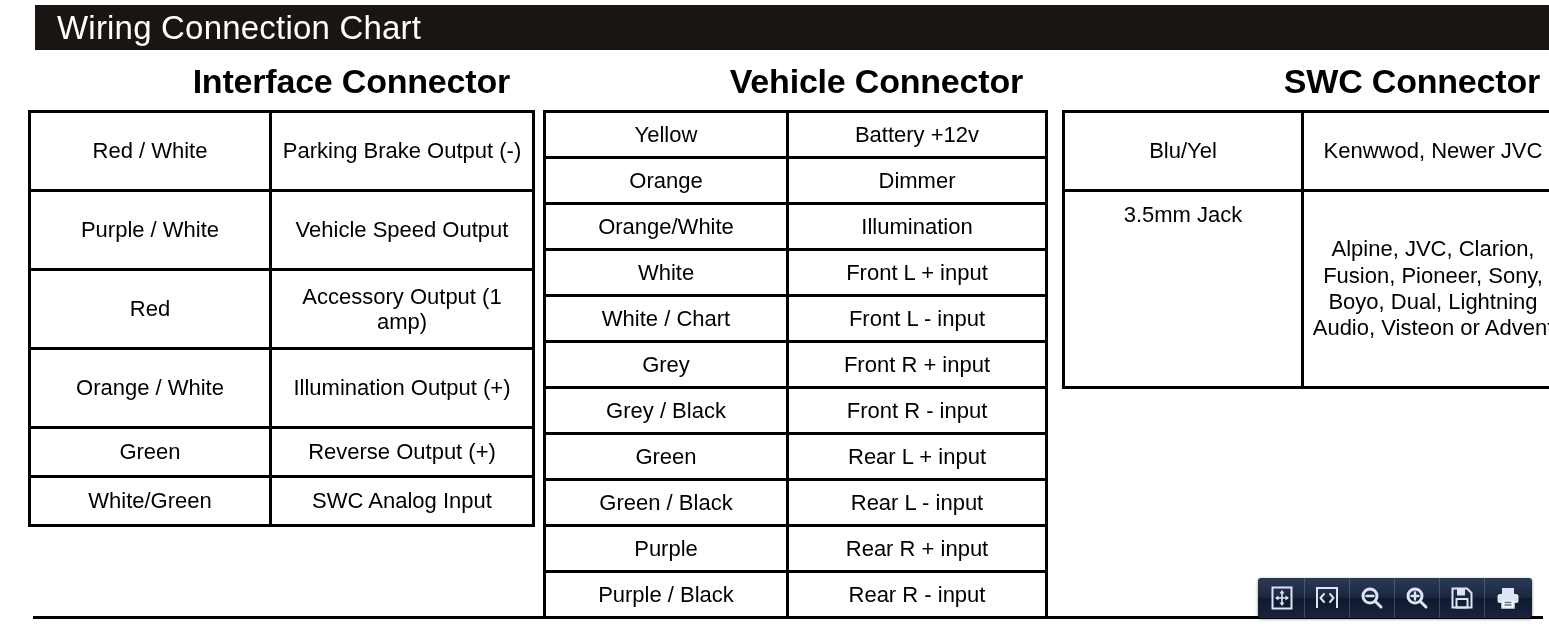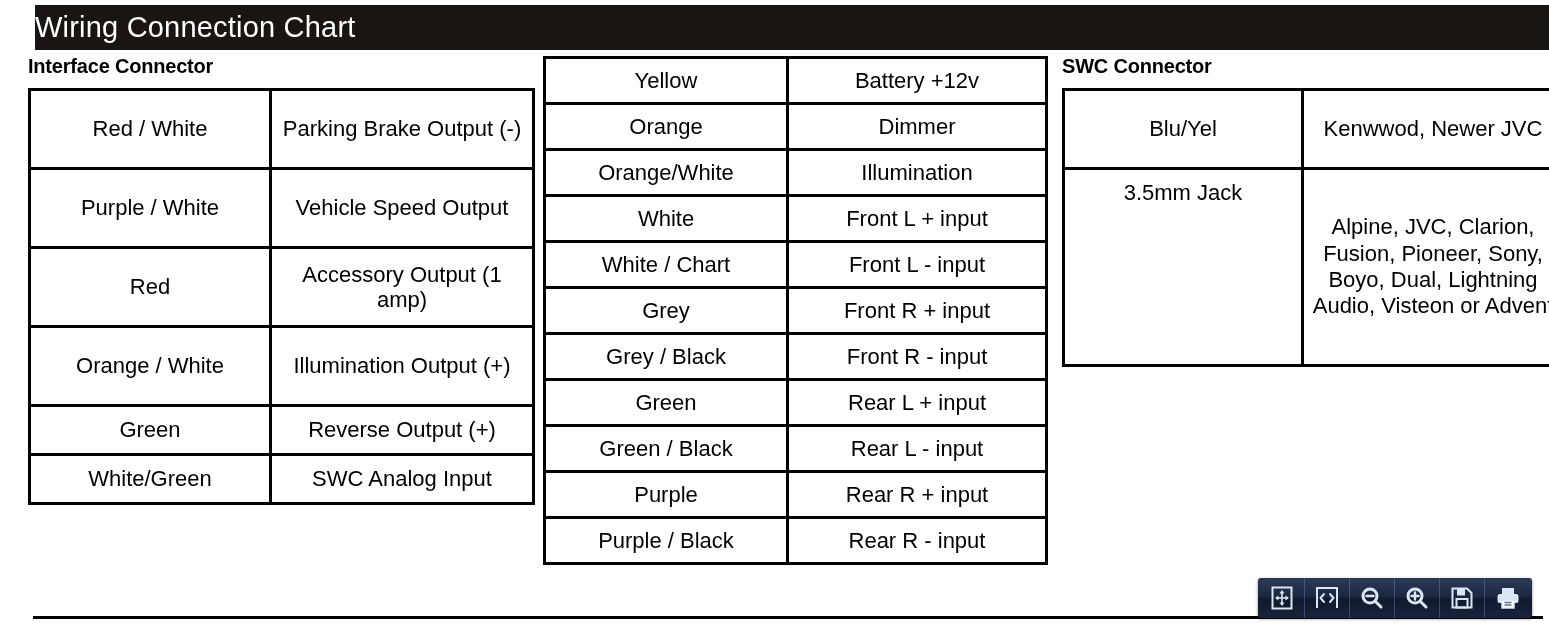--- a/index.html
+++ b/index.html
@@ -22,41 +22,42 @@
     left: 35px;
     top: 5px;
     width: 1514px;
     height: 45px;
     background: #1a1512;
     display: flex;
     align-items: center;
   }
   .title-bar .title-text {
     color: #ffffff;
-    font-size: 29px;
+    font-size: 33px;
     font-weight: 400;
     letter-spacing: 0.2px;
+    padding-left: 22px;
     white-space: nowrap;
   }
 
   
   .column {
     position: absolute;
     top: 56px;
   }
   .col-interface { left: 28px;   width: 482px; }
   .col-vehicle   { left: 543px;  width: 480px; }
   .col-swc       { left: 1062px; width: 478px; }
 
   .section-heading {
-    text-align: left;
-    font-size: 20px;
+    text-align: right;
+    font-size: 34px;
     font-weight: bold;
     line-height: 1;
-    margin: 0 0 12px 0;
+    margin: 8px 0 12px 0;
     white-space: nowrap;
     letter-spacing: -0.2px;
   }
 
   
   table.conn {
     border-collapse: collapse;
     table-layout: fixed;
     width: 100%;
     background: #ffffff;
@@ -157,20 +158,21 @@
       </tr>
       <tr>
         <td class="c1">White/Green</td>
         <td class="c2">SWC Analog Input</td>
       </tr>
     </tbody>
   </table>
 </div>
 
 <div class="column col-vehicle">
+  <div class="section-heading">Vehicle Connector</div>
   <table class="conn t-vehicle">
     <tbody>
       <tr>
         <td class="c1">Yellow</td>
         <td class="c2">Battery +12v</td>
       </tr>
       <tr>
         <td class="c1">Orange</td>
         <td class="c2">Dimmer</td>
       </tr>

